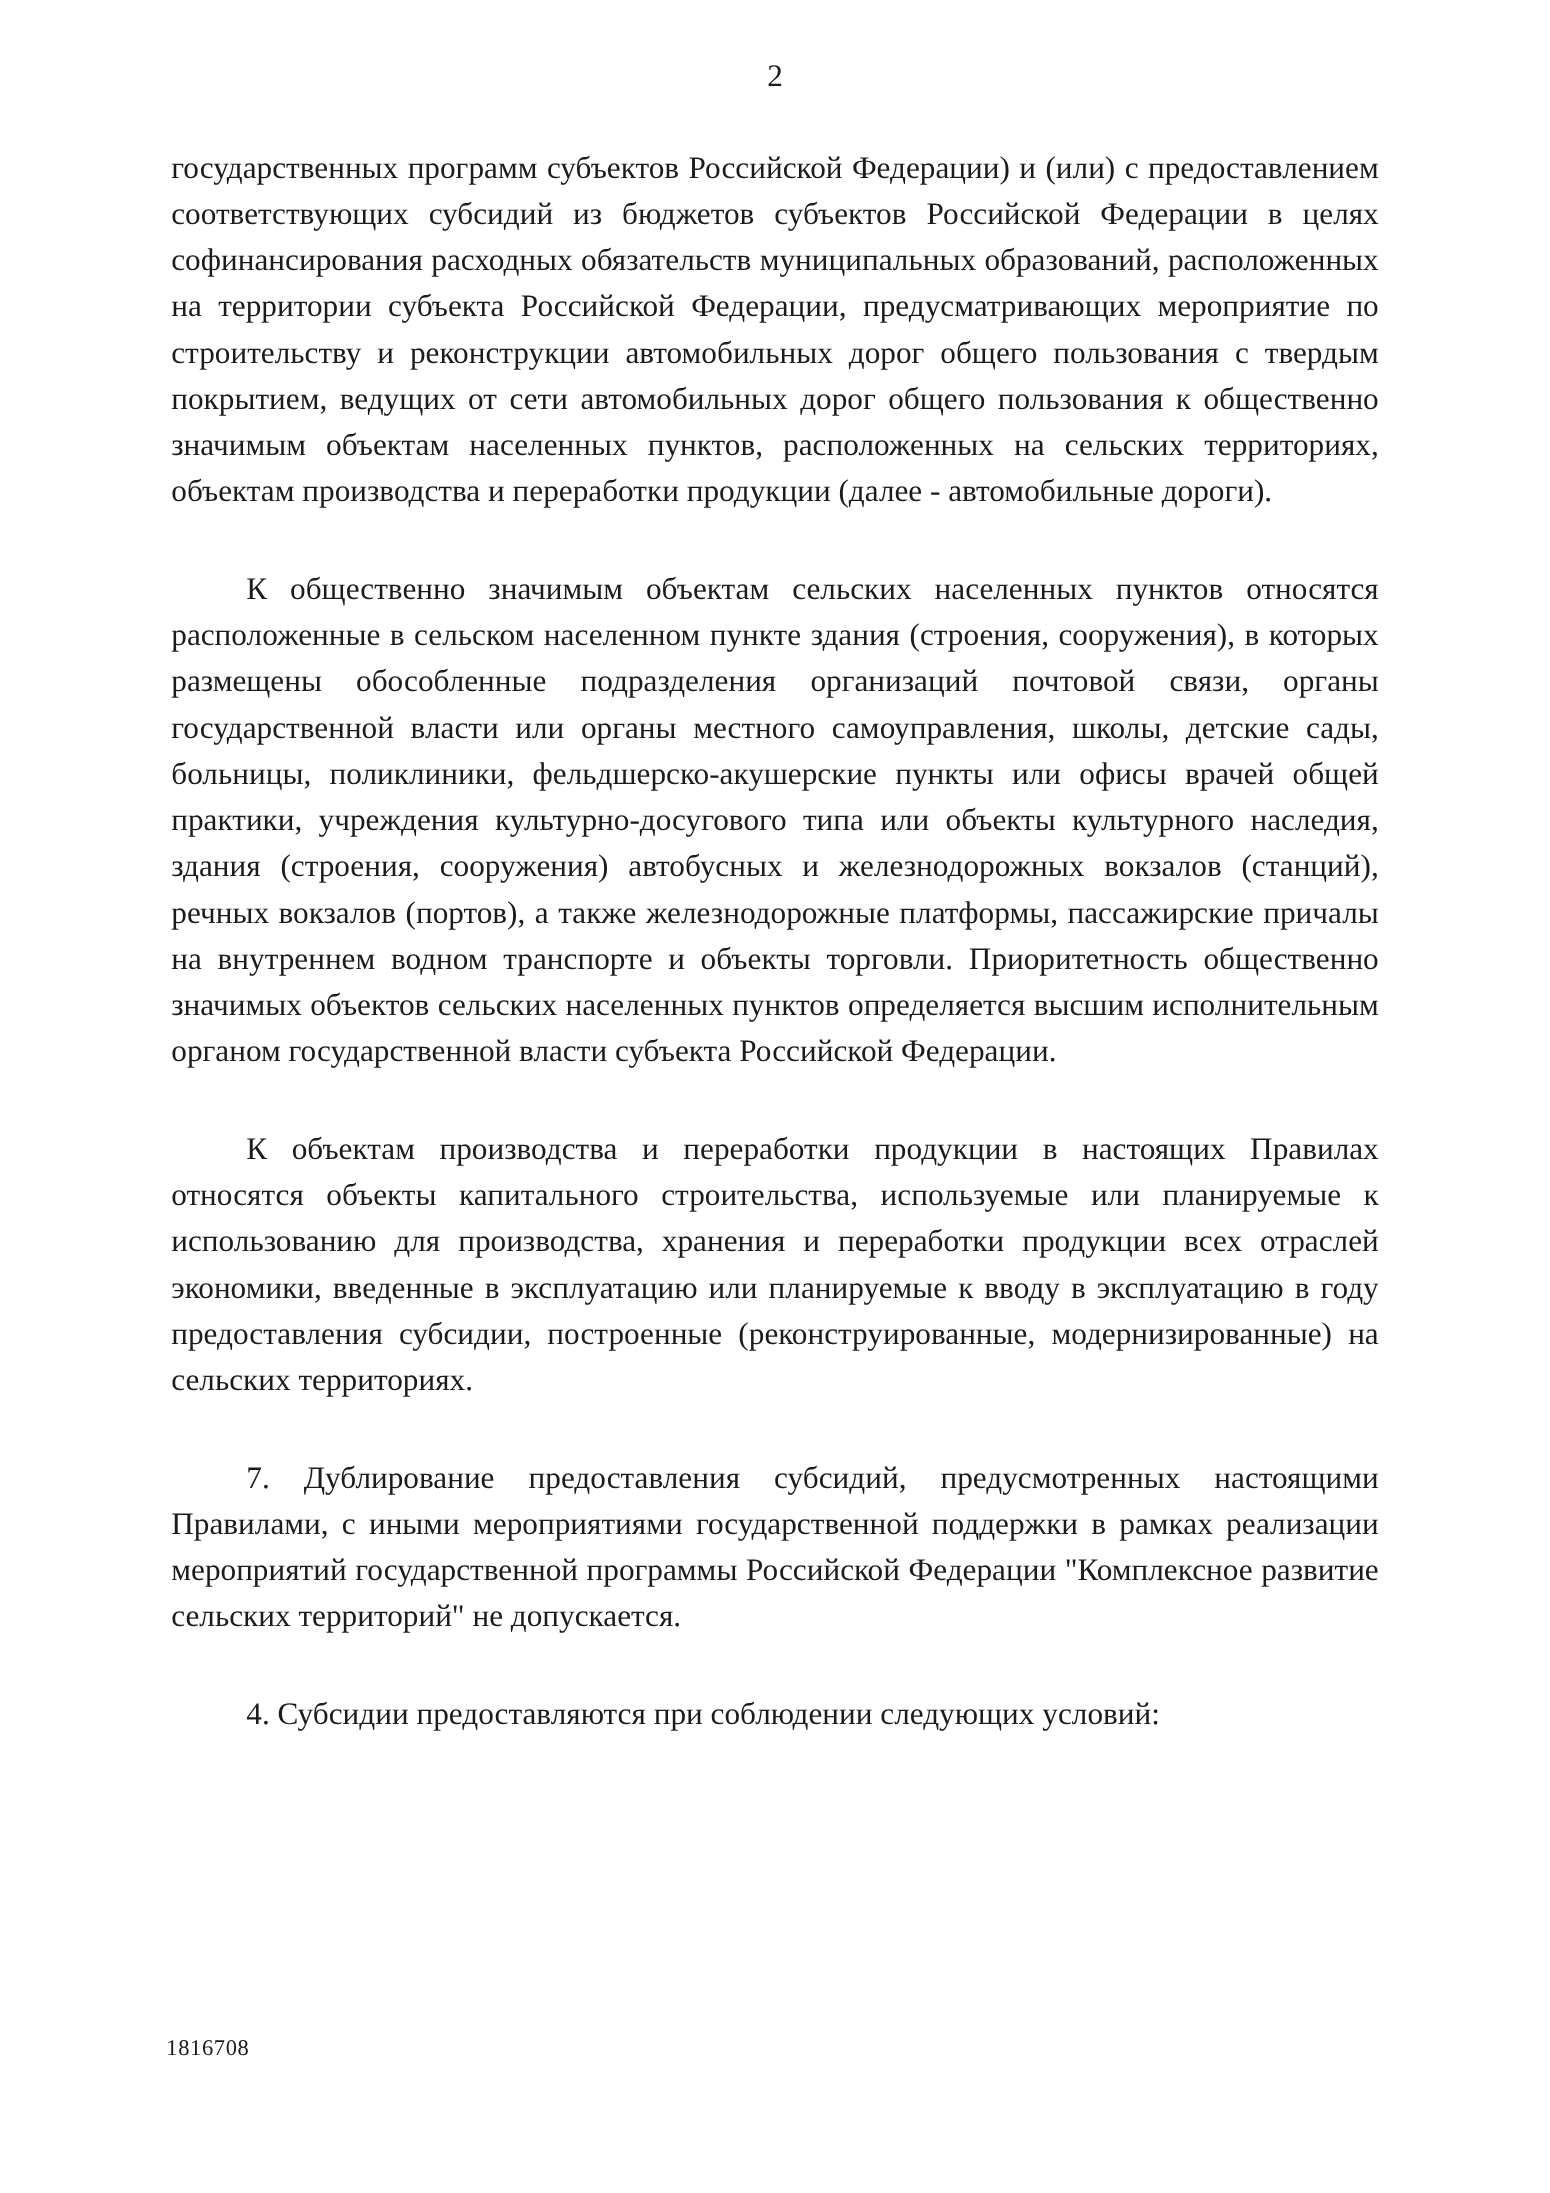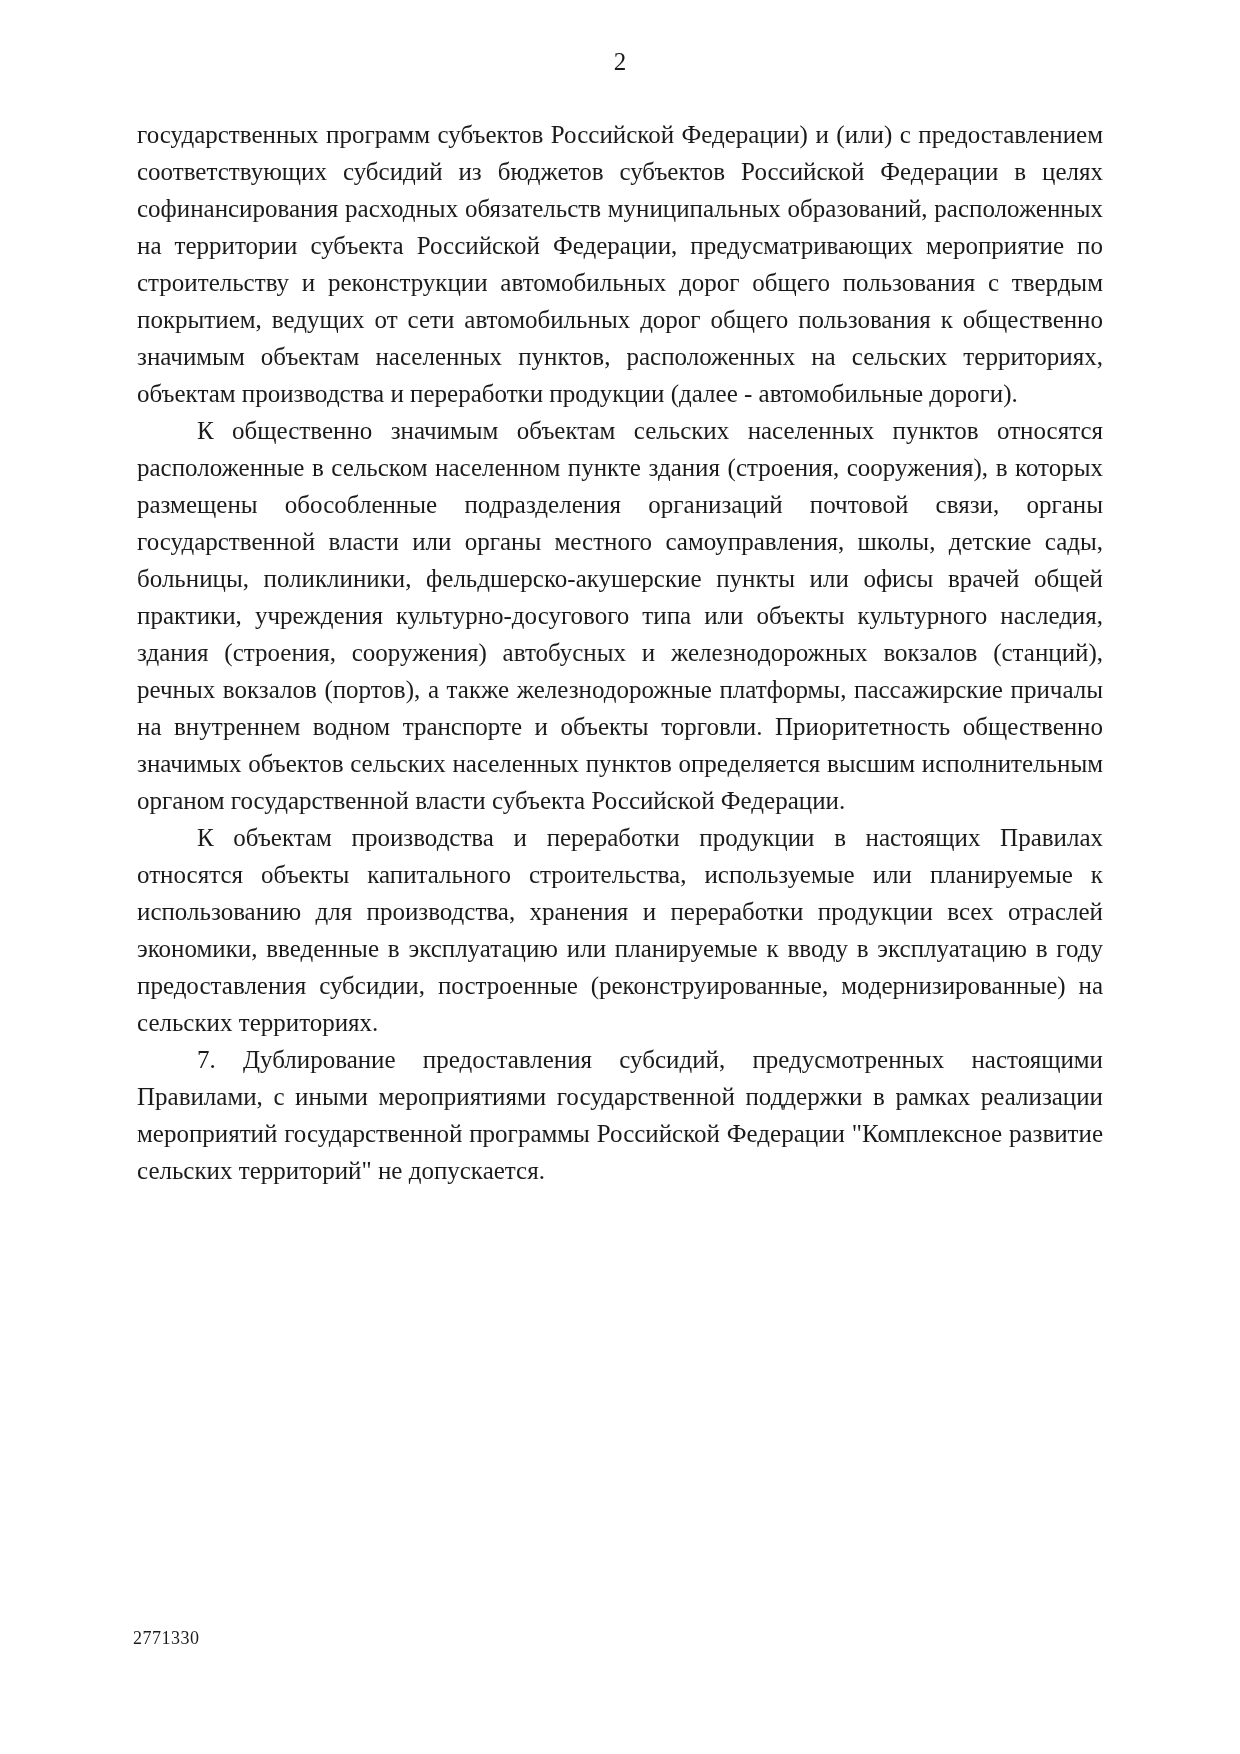--- a/index.html
+++ b/index.html
@@ -33,20 +33,21 @@
     line-height: 37px;
     text-align: justify;
   }
   .para {
     margin: 0;
     padding: 0;
     text-align: justify;
   }
   .para.indent {
     text-indent: 60px;
+    margin-top: 41px;
   }
   .footer-code {
     position: absolute;
     left: 133px;
     top: 1628px;
     font-size: 18px;
     letter-spacing: 0.5px;
   }
 </style>
 </head>
@@ -54,17 +55,18 @@
 
 <div class="page">
 
   <div class="page-number">2</div>
 
   <div class="content">
     <p class="para">государственных программ субъектов Российской Федерации) и (или) с предоставлением соответствующих субсидий из бюджетов субъектов Российской Федерации в целях софинансирования расходных обязательств муниципальных образований, расположенных на территории субъекта Российской Федерации, предусматривающих мероприятие по строительству и реконструкции автомобильных дорог общего пользования с твердым покрытием, ведущих от сети автомобильных дорог общего пользования к общественно значимым объектам населенных пунктов, расположенных на сельских территориях, объектам производства и переработки продукции (далее - автомобильные дороги).</p>
     <p class="para indent">К общественно значимым объектам сельских населенных пунктов относятся расположенные в сельском населенном пункте здания (строения, сооружения), в которых размещены обособленные подразделения организаций почтовой связи, органы государственной власти или органы местного самоуправления, школы, детские сады, больницы, поликлиники, фельдшерско-акушерские пункты или офисы врачей общей практики, учреждения культурно-досугового типа или объекты культурного наследия, здания (строения, сооружения) автобусных и железнодорожных вокзалов (станций), речных вокзалов (портов), а также железнодорожные платформы, пассажирские причалы на внутреннем водном транспорте и объекты торговли. Приоритетность общественно значимых объектов сельских населенных пунктов определяется высшим исполнительным органом государственной власти субъекта Российской Федерации.</p>
     <p class="para indent">К объектам производства и переработки продукции в настоящих Правилах относятся объекты капитального строительства, используемые или планируемые к использованию для производства, хранения и переработки продукции всех отраслей экономики, введенные в эксплуатацию или планируемые к вводу в эксплуатацию в году предоставления субсидии, построенные (реконструированные, модернизированные) на сельских территориях.</p>
     <p class="para indent">7. Дублирование предоставления субсидий, предусмотренных настоящими Правилами, с иными мероприятиями государственной поддержки в рамках реализации мероприятий государственной программы Российской Федерации "Комплексное развитие сельских территорий" не допускается.</p>
+    <p class="para indent">4. Субсидии предоставляются при соблюдении следующих условий:</p>
   </div>
 
-  <div class="footer-code">2771330</div>
+  <div class="footer-code">1816708</div>
 
 </div>
 
 </body></html>

